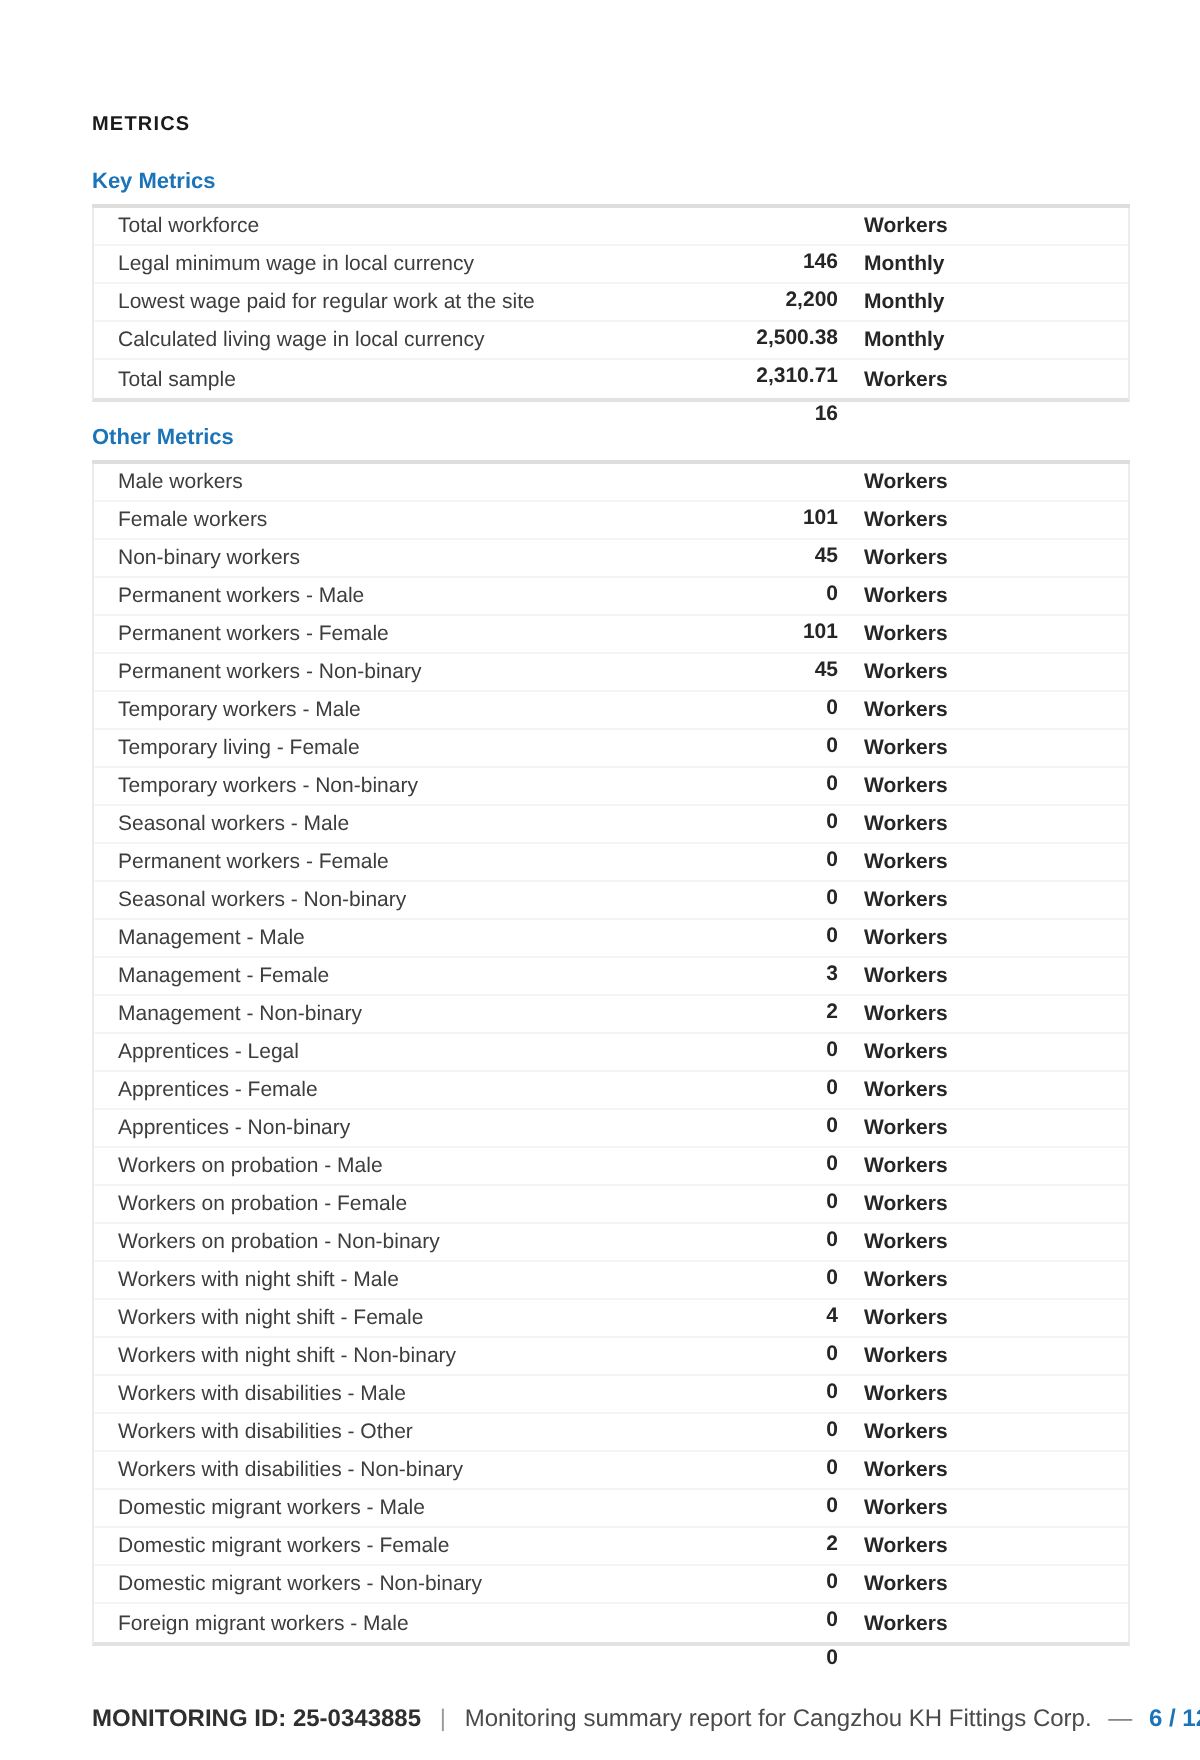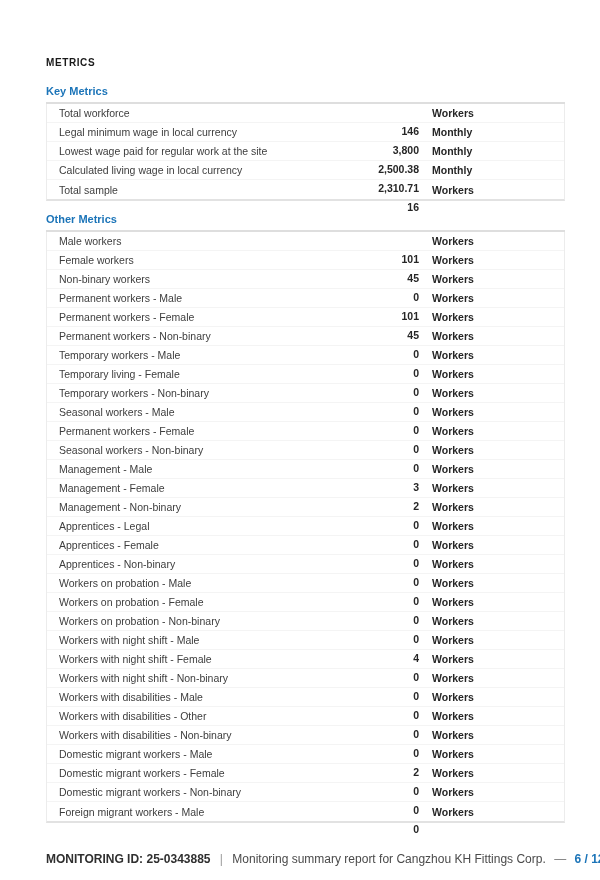--- a/index.html
+++ b/index.html
@@ -93,21 +93,21 @@
     <div class="section-heading">Key Metrics</div>
     <div class="metrics-table">
   <div class="metric-row">
     <span class="metric-label">Total workforce</span>
     <span class="metric-value">146</span>
     <span class="metric-unit">Workers</span>
   </div>
 
   <div class="metric-row">
     <span class="metric-label">Legal minimum wage in local currency</span>
-    <span class="metric-value">3,800</span>
+    <span class="metric-value">2,200</span>
     <span class="metric-unit">Monthly</span>
   </div>
 
   <div class="metric-row">
     <span class="metric-label">Lowest wage paid for regular work at the site</span>
     <span class="metric-value">2,500.38</span>
     <span class="metric-unit">Monthly</span>
   </div>
 
   <div class="metric-row">

